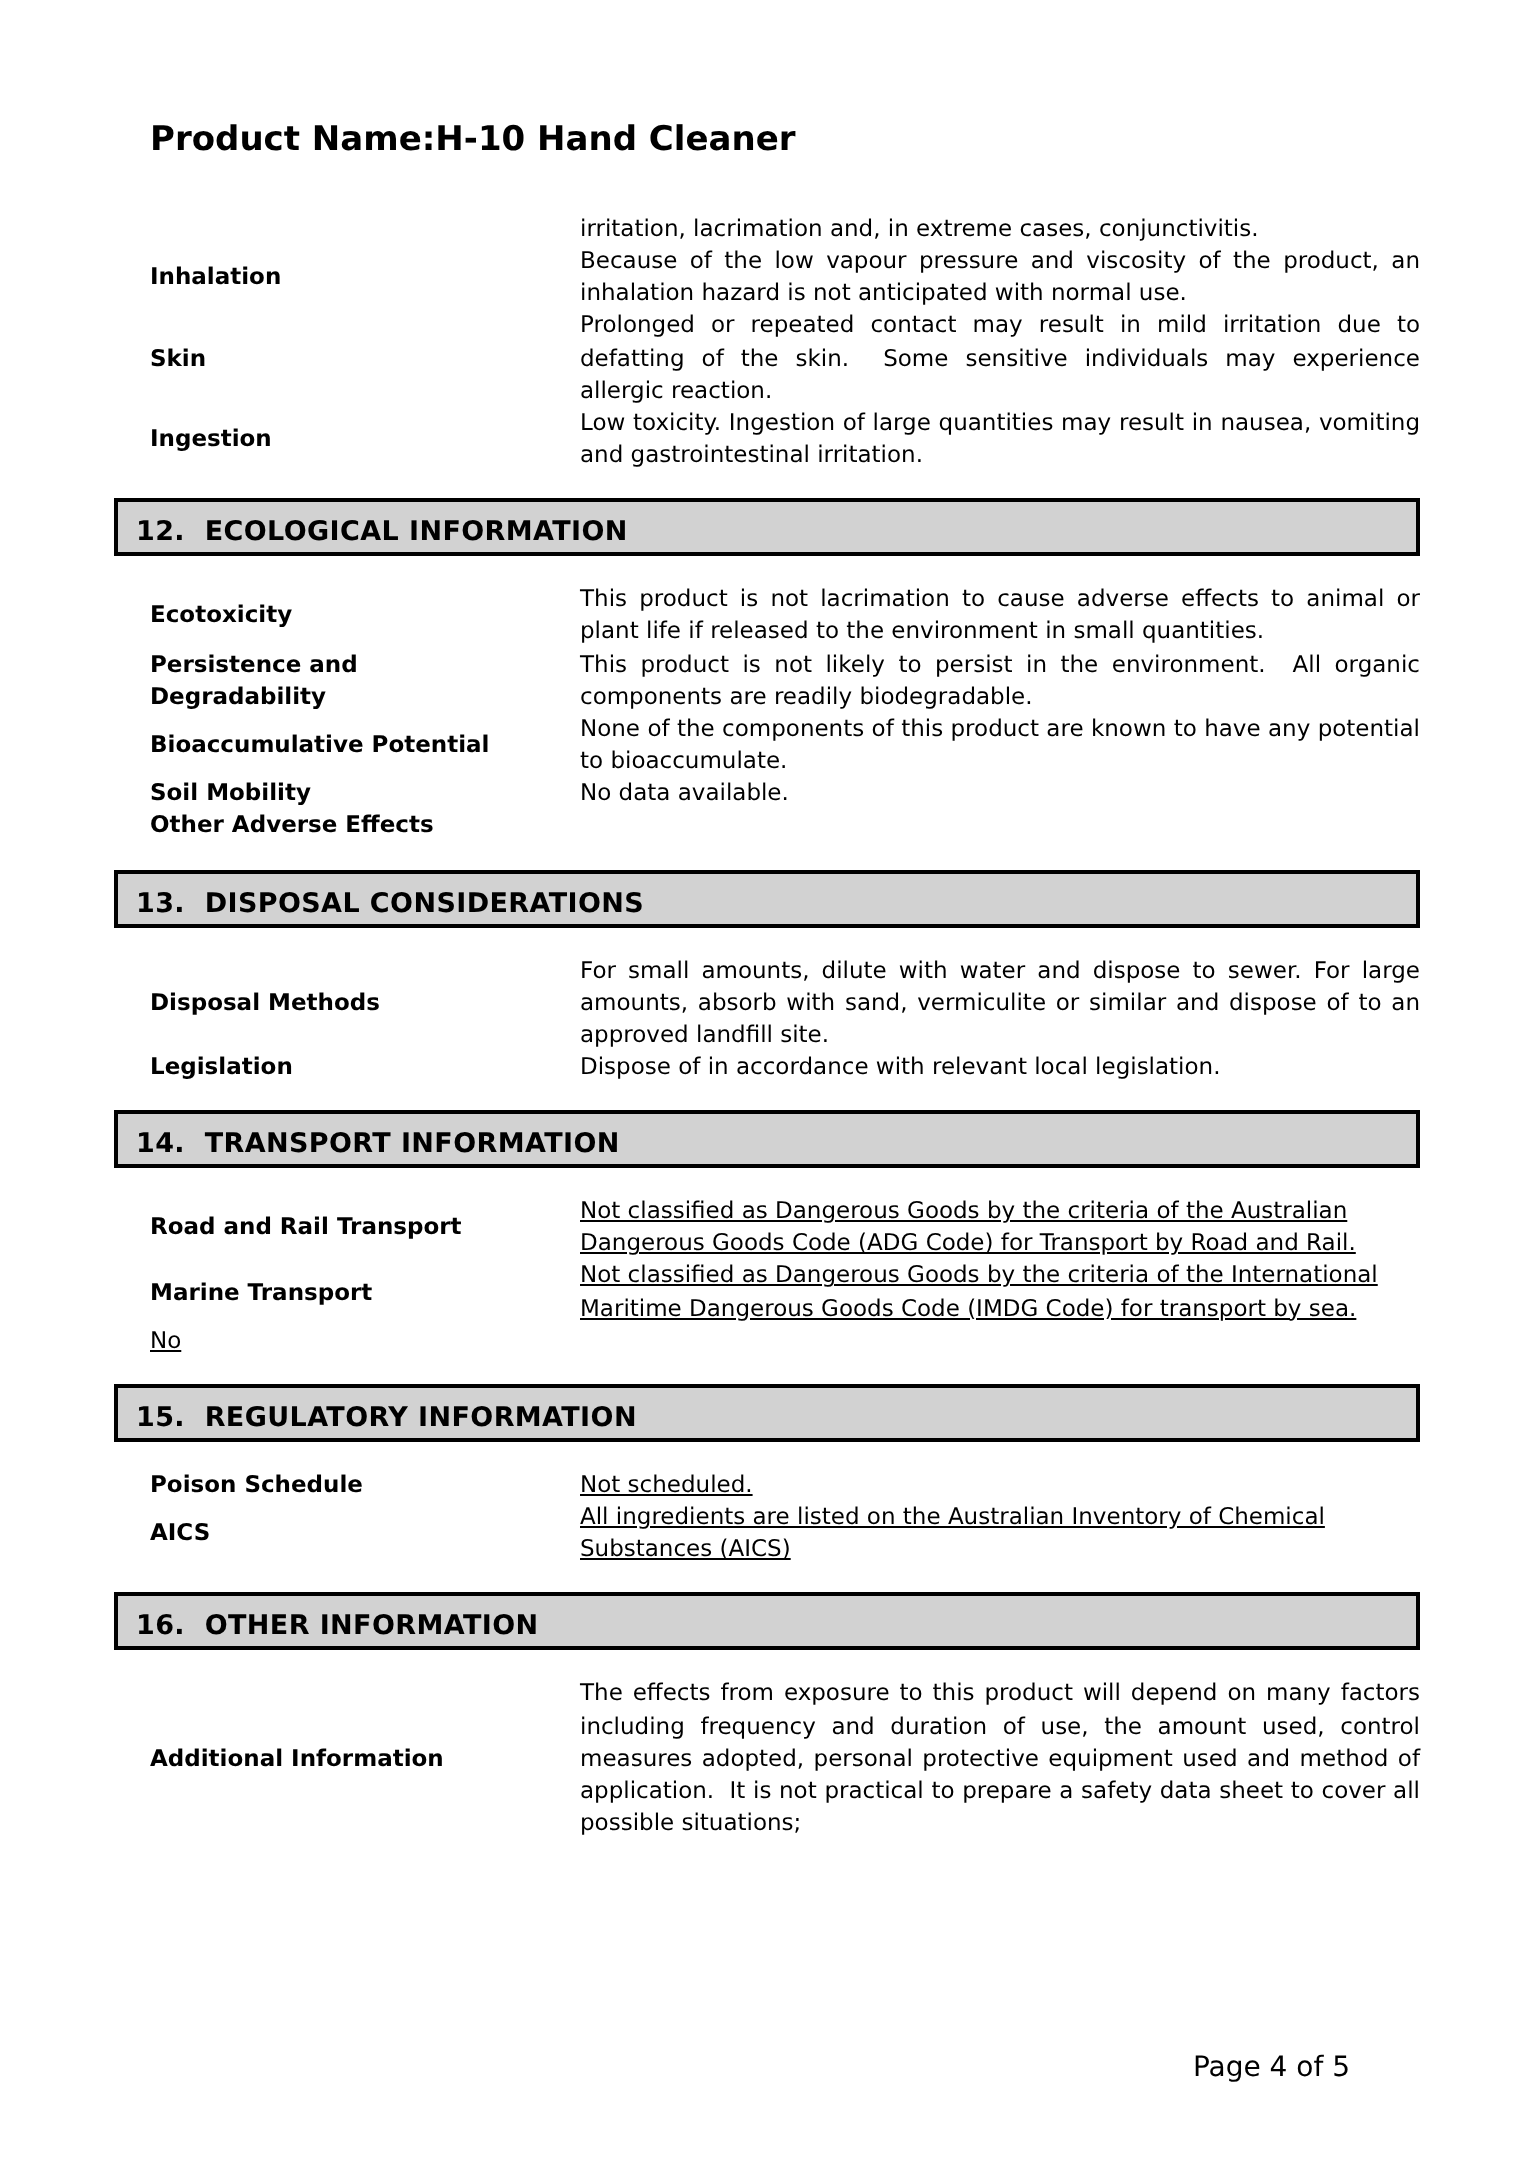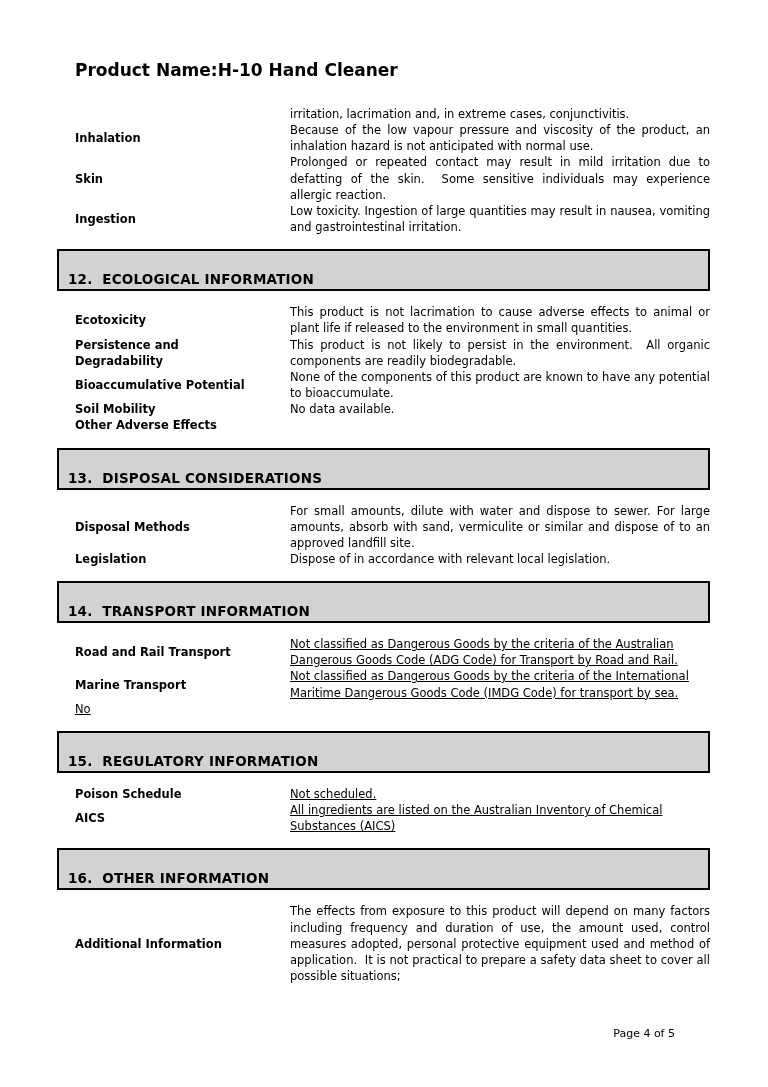--- a/index.html
+++ b/index.html
@@ -25,38 +25,38 @@
   }
   .product-label { display: inline-block; min-width: 117px; }
   .section-bar {
     box-sizing: border-box;
     width: 100%;
     border: 2px solid #000000;
     background: #d2d2d2;
     font-weight: bold;
     font-size: 13.5px;
     line-height: 18px;
-    padding: 19px 4px 1px 9px;
+    padding: 6px 4px 1px 9px;
     margin: 14px 0 13px 0;
     letter-spacing: 0.2px;
   }
   .srow { display: flex; padding-left: 18px; align-items: center; }
   .lbl {
     flex: 0 0 215px;
     box-sizing: border-box;
     padding-right: 26px;
     font-weight: bold;
   }
   .val { flex: 1; text-align: justify; }
   .val.left { text-align: left; text-decoration: underline; }
   .footer {
     position: absolute;
     top: 1026px;
     right: 93px;
-    font-size: 11px;
+    font-size: 14px;
   }
 </style>
 </head>
 <body>
 
 <div class="page">
 
   <div class="product-row">
     <span class="product-label">Product Name:</span><span>H-10 Hand Cleaner</span>
   </div>

